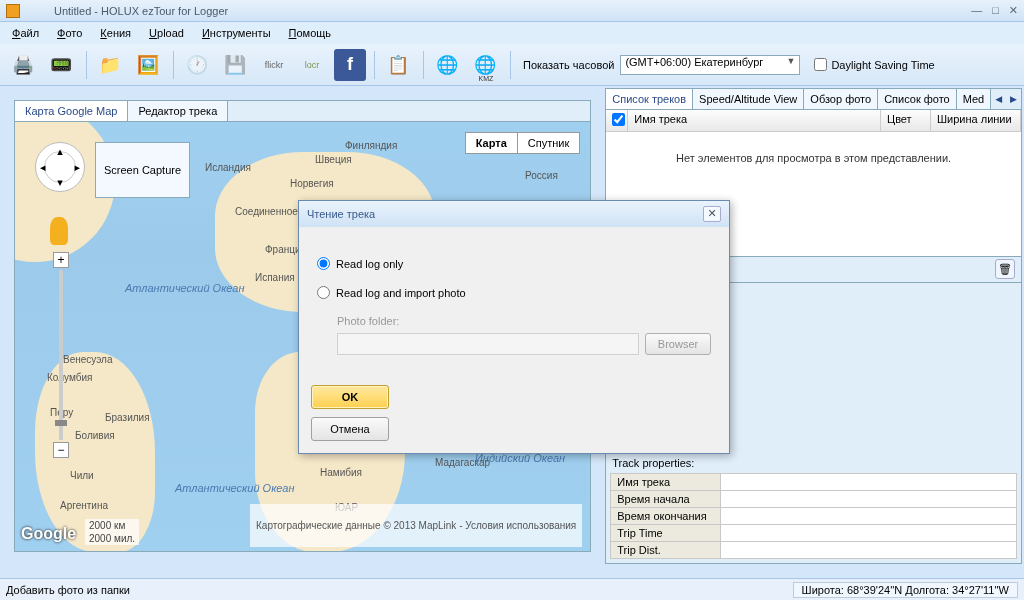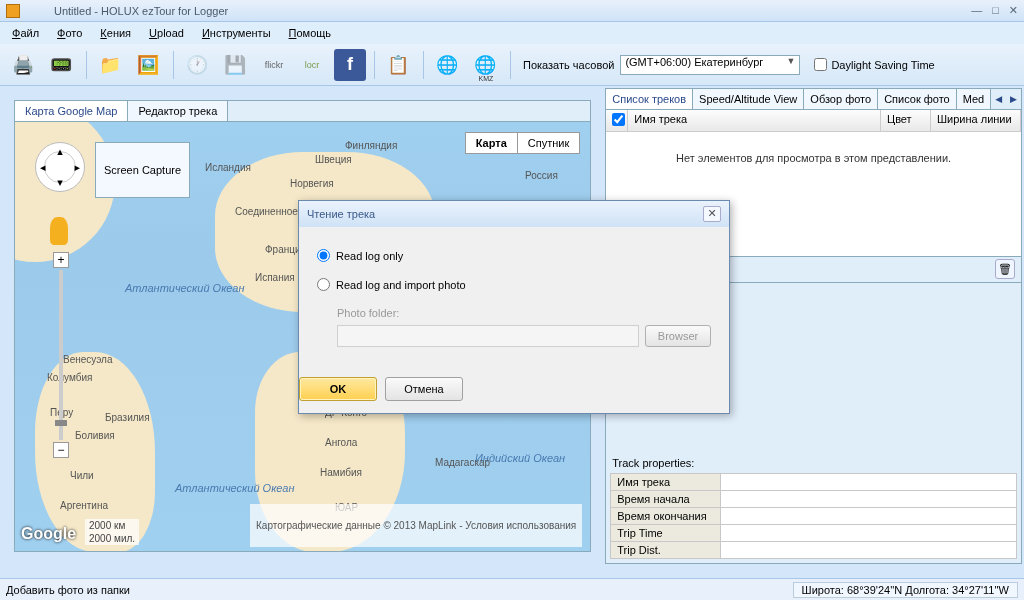--- a/index.html
+++ b/index.html
@@ -71,27 +71,27 @@
 .props td { border: 1px solid #c8c8c8; padding: 2px 6px; height: 16px; }
 .props td:first-child { background: #eceade; width: 110px; }
 .statusbar { position: absolute; bottom: 0; left: 0; right: 0; height: 22px; background: #e8f1fb; border-top: 1px solid #a8c6e8; display: flex; align-items: center; padding: 0 6px; }
 .statusbar .left-status { flex: 1; }
 .statusbar .coords { border: 1px solid #bcd; padding: 1px 8px; background: #f0f7ff; }
 
 .dialog { position: absolute; left: 298px; top: 200px; width: 432px; background: #f0f0f0; border: 1px solid #6a8ab0; box-shadow: 2px 2px 8px rgba(0,0,0,0.3); }
 .dlg-title { height: 26px; background: linear-gradient(#eaf3fc,#cfe2f6); display: flex; align-items: center; padding: 0 8px; color: #3a5a8a; }
 .dlg-title .x { margin-left: auto; width: 18px; height: 16px; border: 1px solid #aac; background: #f4f8ff; text-align: center; line-height: 13px; font-size: 11px; color: #555; border-radius: 2px; cursor: pointer; }
 .dlg-body { padding: 14px 18px; }
-.radio-row { display: flex; align-items: center; gap: 6px; margin: 8px 0 16px 0; }
+.radio-row { display: flex; align-items: center; gap: 6px; margin: 16px 0 16px 0; }
 .radio-row input { width: 13px; height: 13px; }
 .photo-folder-label { color: #999; margin-left: 20px; margin-bottom: 6px; }
 .folder-row { display: flex; gap: 6px; margin-left: 20px; margin-bottom: 16px; }
 .folder-row input { flex: 1; height: 22px; border: 1px solid #d0d0d0; background: #f5f5f5; }
 .folder-row button { width: 66px; height: 22px; background: linear-gradient(#fafafa,#e4e4e4); border: 1px solid #b0b0b0; color: #999; border-radius: 3px; }
-.dlg-btns { display: flex; gap: 8px; padding: 0 12px 12px 0; }
+.dlg-btns { display: flex; justify-content: flex-end; gap: 8px; padding: 0 12px 12px 12px; flex-direction: column; }
 .dlg-btns button { width: 78px; height: 24px; border: 1px solid #a89040; border-radius: 3px; }
 .dlg-btns .ok { background: linear-gradient(#ffe9a0,#ffd050); font-weight: bold; border: 1px solid #c0a030; box-shadow: 0 0 0 1px #fff4c0 inset; }
 .dlg-btns .cancel { background: linear-gradient(#fafafa,#e4e4e4); border-color: #a0a0a0; }
 .flickr-txt { font-size: 9px; color: #666; }
 .locr-txt { font-size: 9px; color: #7a9a4a; }
 .fb { background: #3b5998; color: white; font-weight: bold; font-size: 18px; border-radius: 3px; }
 </style>
 </head>
 <body>
 

